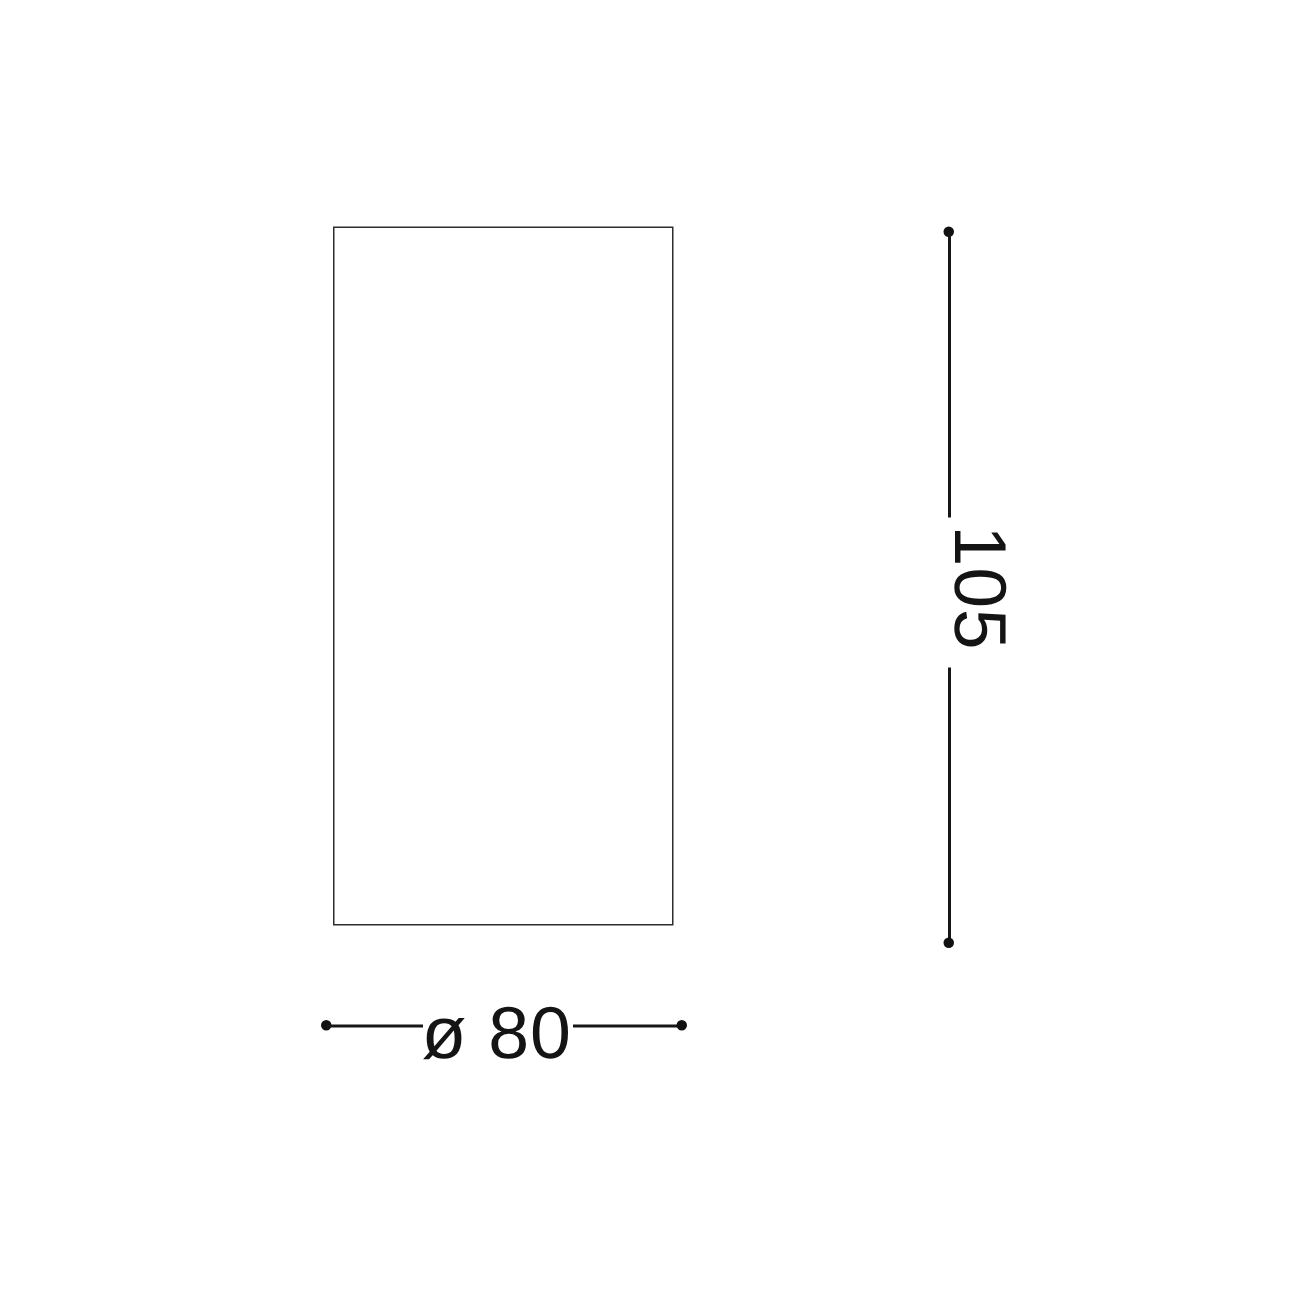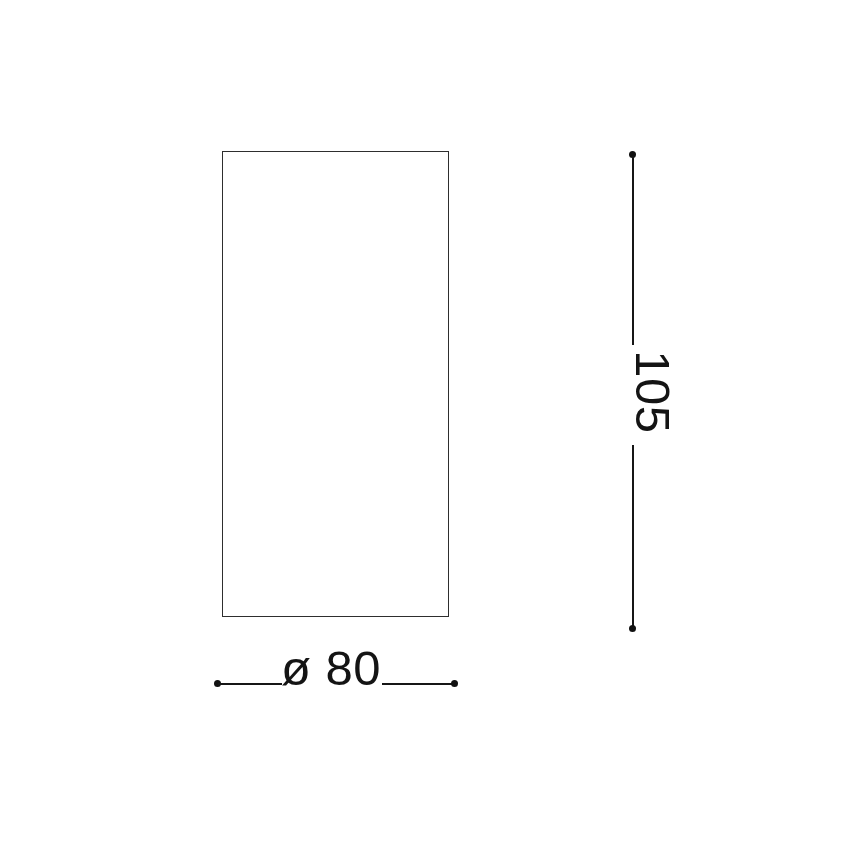--- a/index.html
+++ b/index.html
@@ -55,21 +55,21 @@
     white-space: nowrap;
     line-height: 1;
   }
   .label-height {
     left: 652px;
     top: 392px;
     transform: translate(-50%, -50%) rotate(90deg);
   }
   .label-diameter {
     left: 331px;
-    top: 668px;
+    top: 690px;
     transform: translate(-50%, -50%);
   }
 </style>
 </head>
 <body>
 
 <div class="canvas">
 
   <div class="outline"></div>
 

